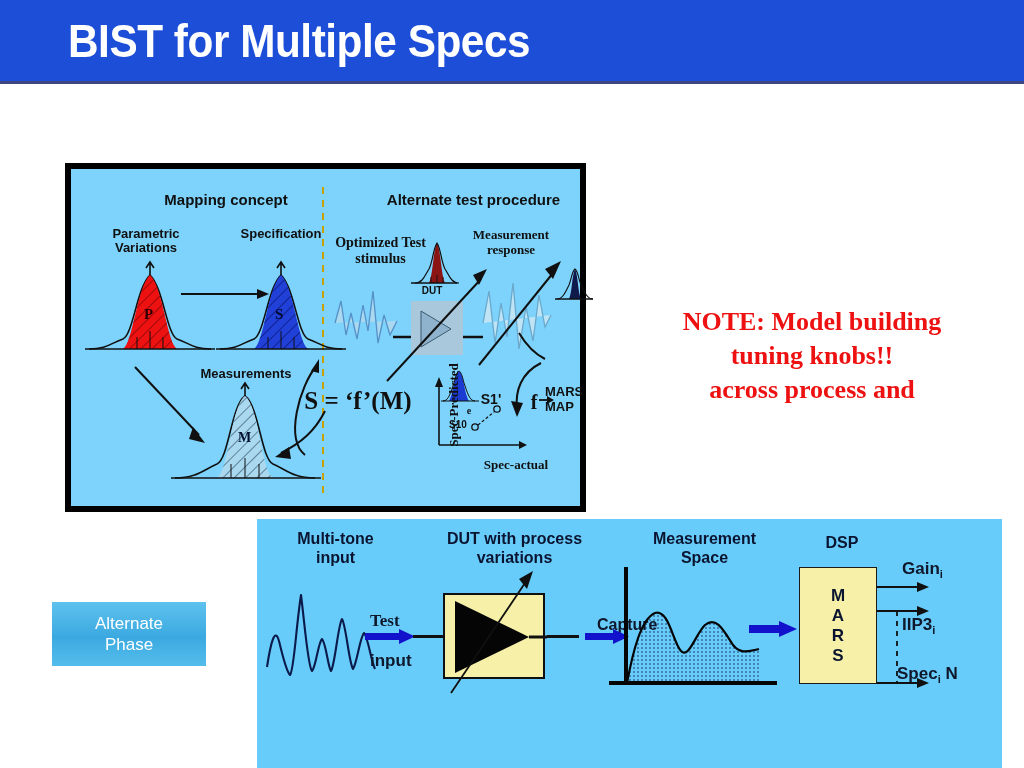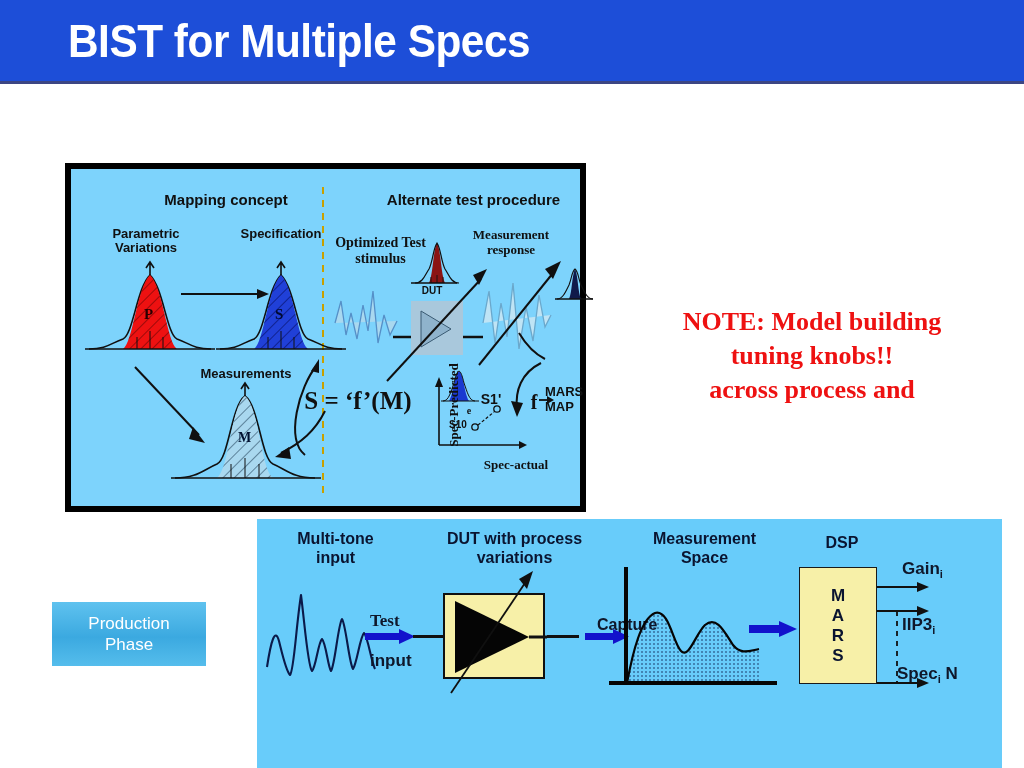--- a/index.html
+++ b/index.html
@@ -287,21 +287,21 @@
 </div>
 
 <div id="note-block">
   <div>NOTE: Model building</div>
   <div>tuning knobs!!</div>
   <div>across process and</div>
 </div>
 
 <div id="production-phase">
   <div>
-    <span>Production</span><br>
+    <span>Alternate</span><br>
     <span>Phase</span>
   </div>
 </div>
 
 <div id="production-panel">
 
   <div class="bl-head" id="bh-multitone">Multi-tone<br>input</div>
   <div class="bl-head" id="bh-dut">DUT with process<br>variations</div>
   <div class="bl-head" id="bh-meas">Measurement<br>Space</div>
   <div class="bl-head" id="bh-dsp">DSP</div>

